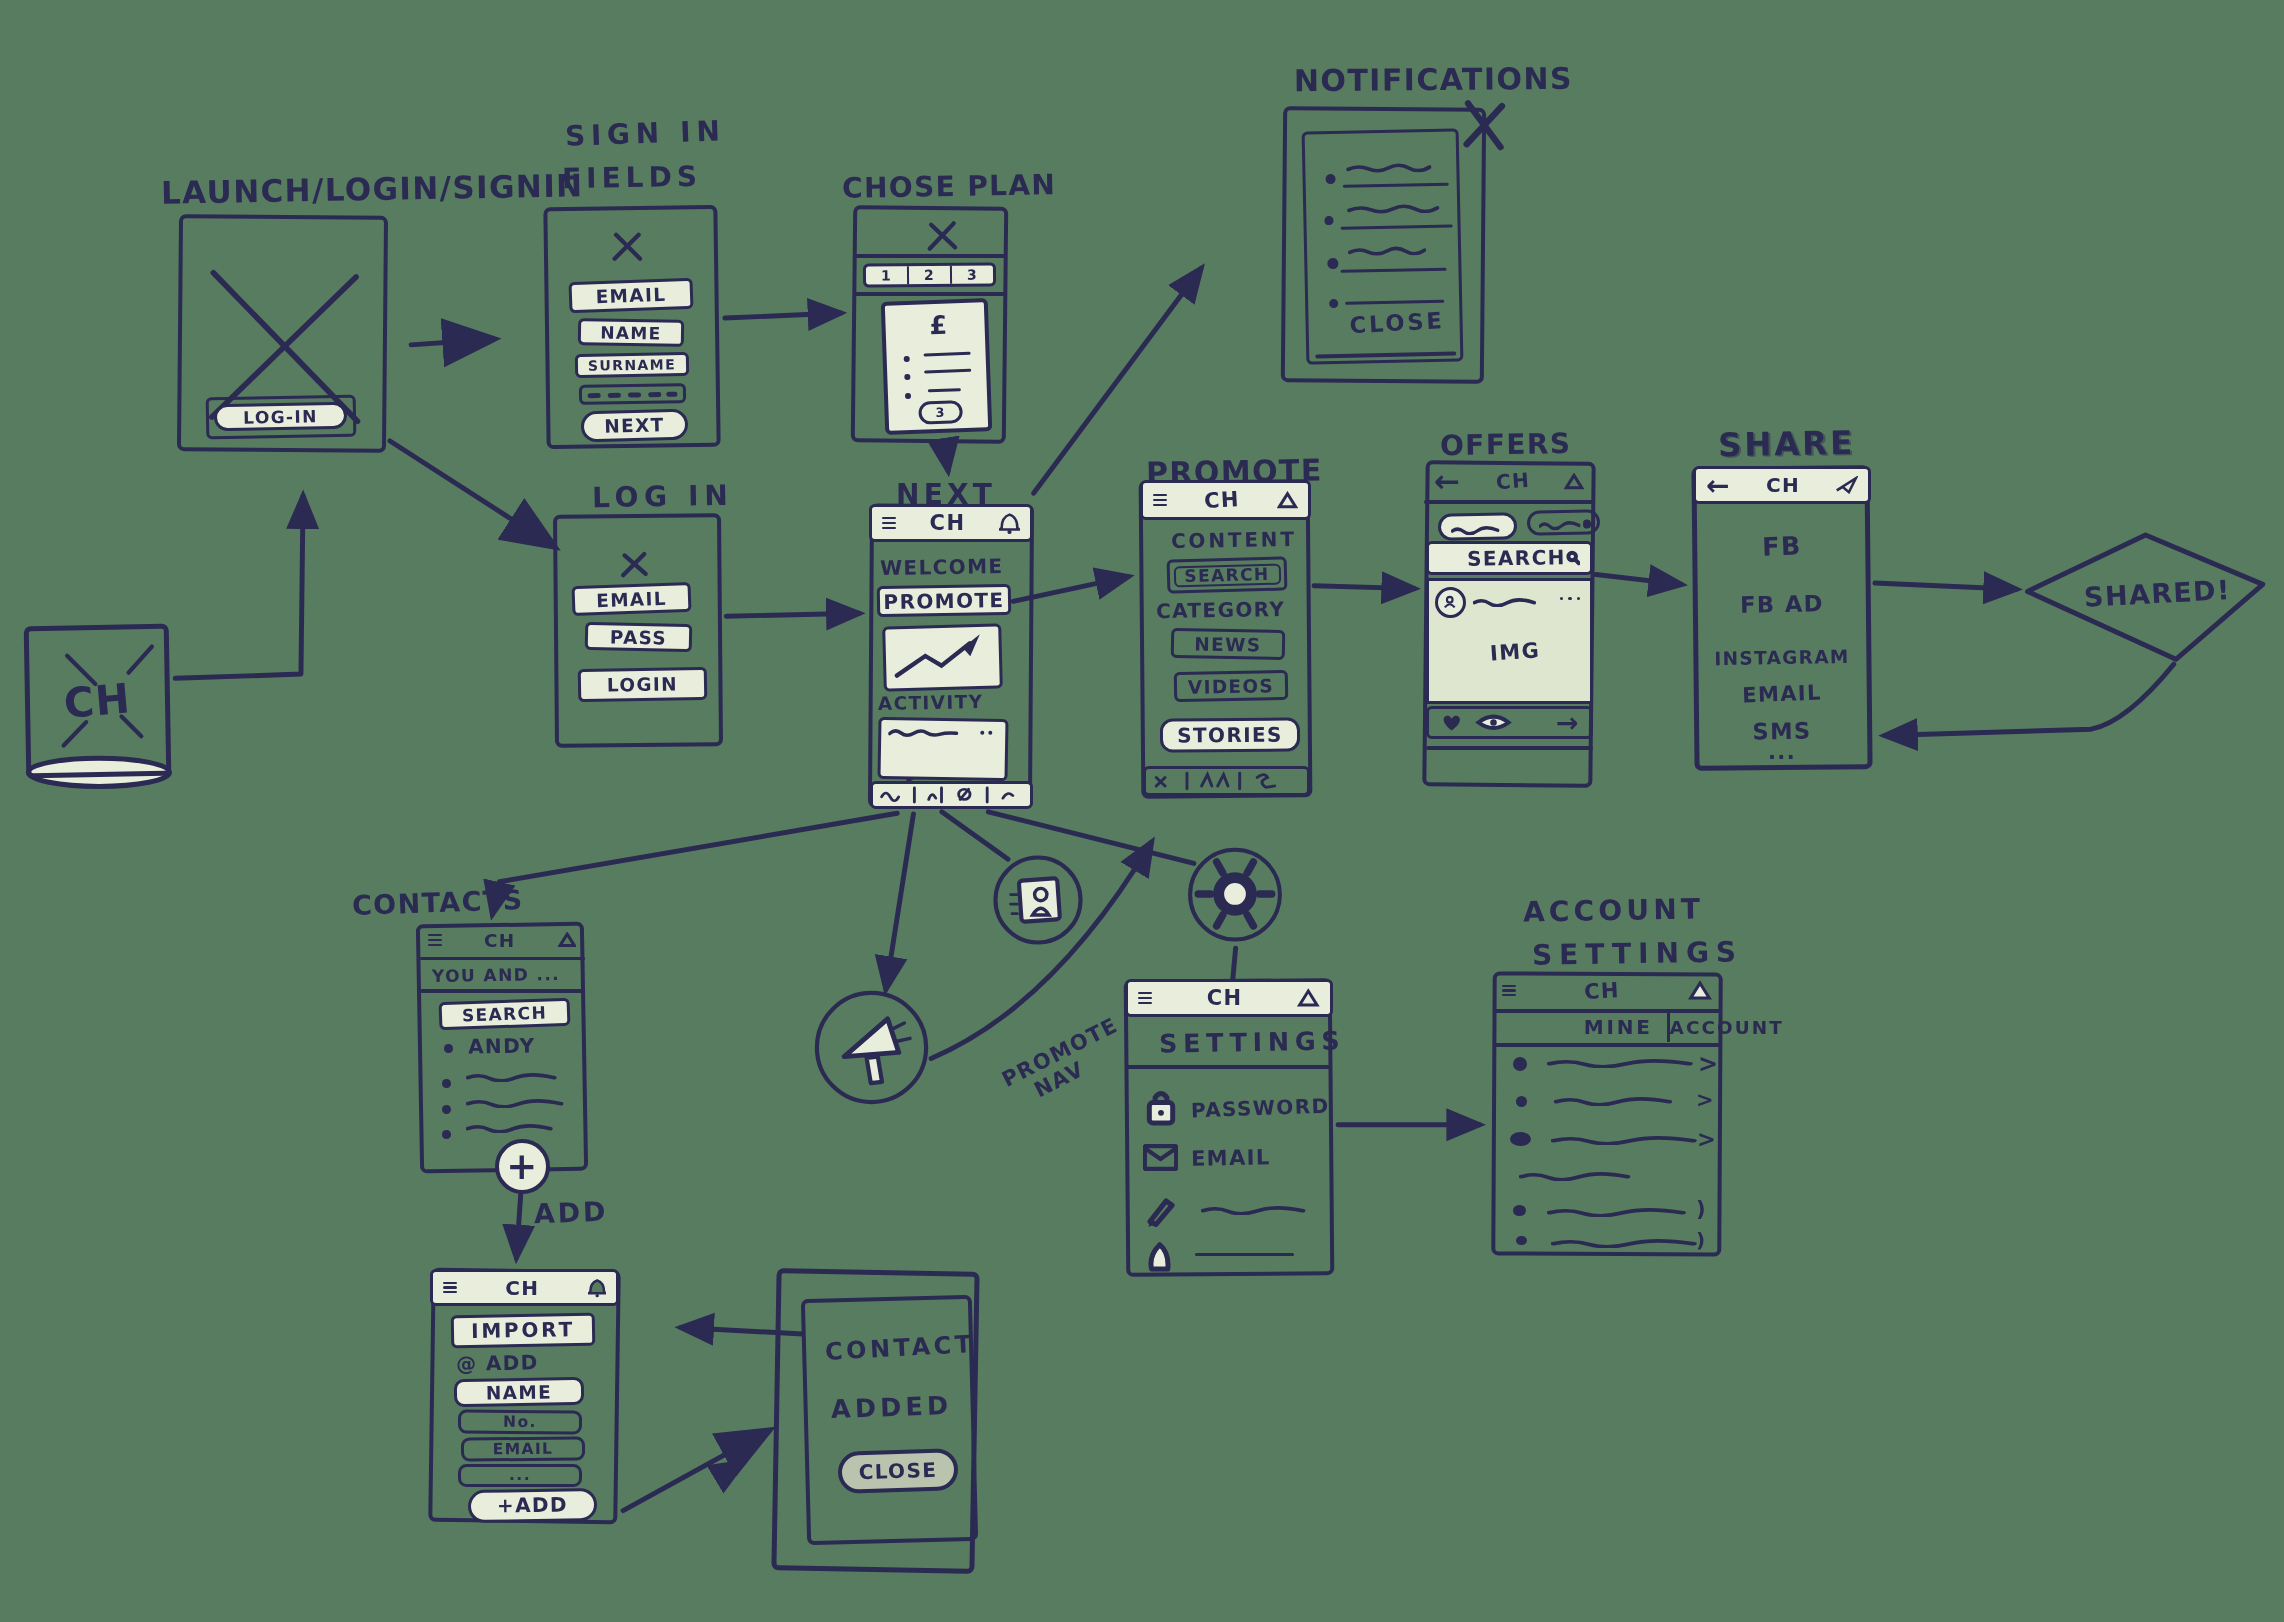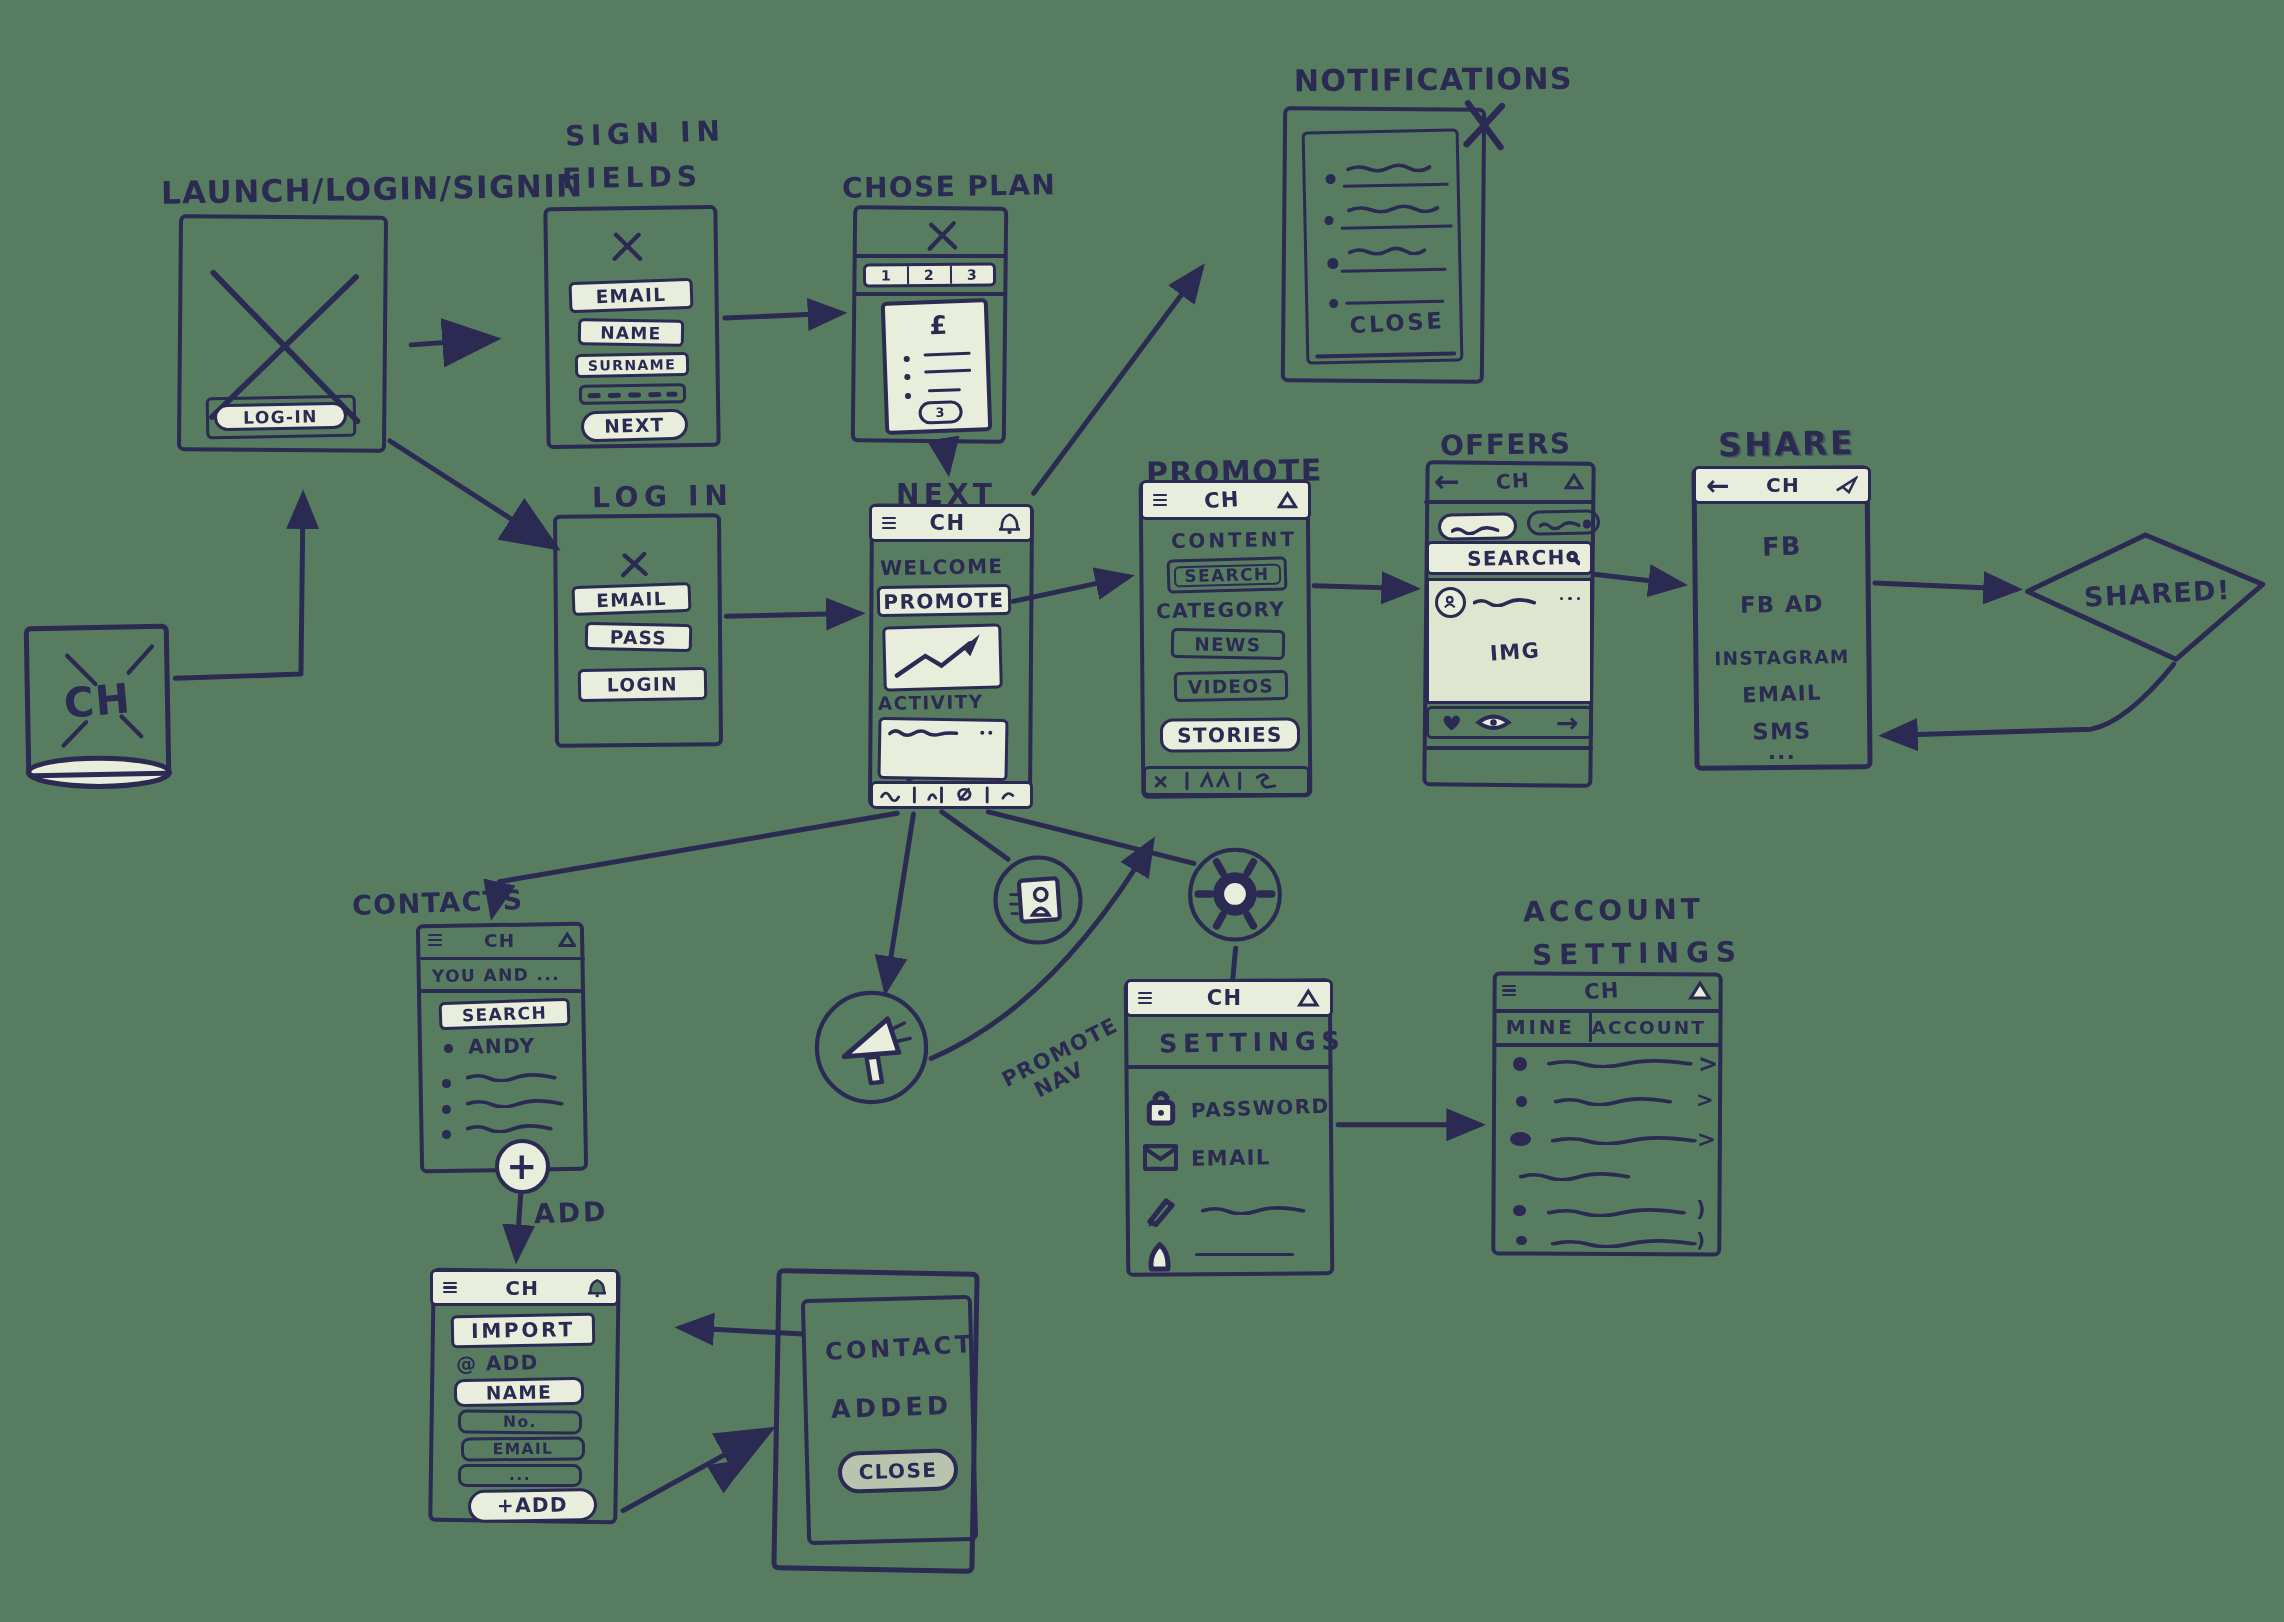--- a/index.html
+++ b/index.html
@@ -453,21 +453,21 @@
       <span></span>
       <span></span>
       <span></span>
     </div>
   <div class="txt" style="font-size:21px;transform:rotate(-3deg);">CH</div>
   <svg class="icon" width="24" height="21" viewBox="0 0 26 22">
       <path d="M3,19 L13,3 L23,19 Z" fill="#e8eedb" stroke="#2b2a52" stroke-width="3"></path>
     </svg>
 </div>
 <div class="hline" style="left:1493px;top:1009px;width:227px;height:3.5px;"></div>
-<div class="abs" style="left:1492px;top:1012px;width:214px;height:30px;display:flex;">
+<div class="abs" style="left:1570px;top:1012px;width:214px;height:30px;display:flex;">
   <div class="center txt" style="flex:1;font-size:20px;letter-spacing:2.8px;border-right:3.5px solid var(--ink);">MINE</div>
   <div class="center txt" style="flex:1;font-size:18.4px;letter-spacing:2.1px;">ACCOUNT</div>
 </div>
 <div class="hline" style="left:1493px;top:1043px;width:227px;height:4.2px;"></div>
 <div class="dot" style="left:1513px;top:1057px;width:14px;height:14px;"></div>
 <div class="abs" style="left:1547px;top:1058px;width:148px;height:10px;">
     <svg class="squig" viewBox="0 0 100 14" preserveAspectRatio="none">
       <path d="M2,8 Q14,2 26,9 T54,8 T96,8"></path>
     </svg>
   </div>

